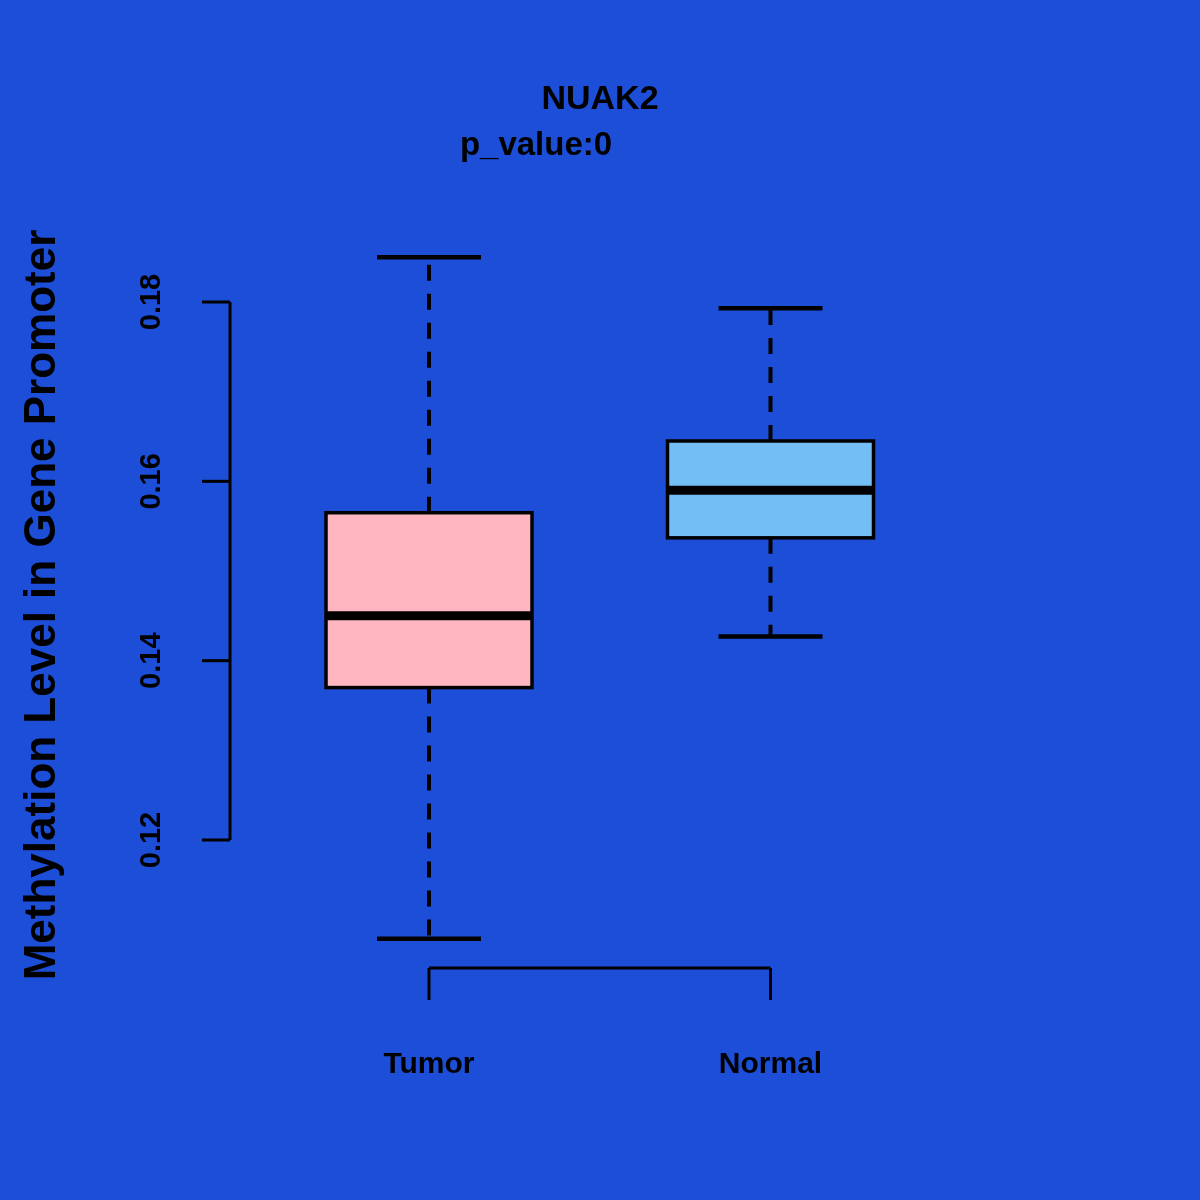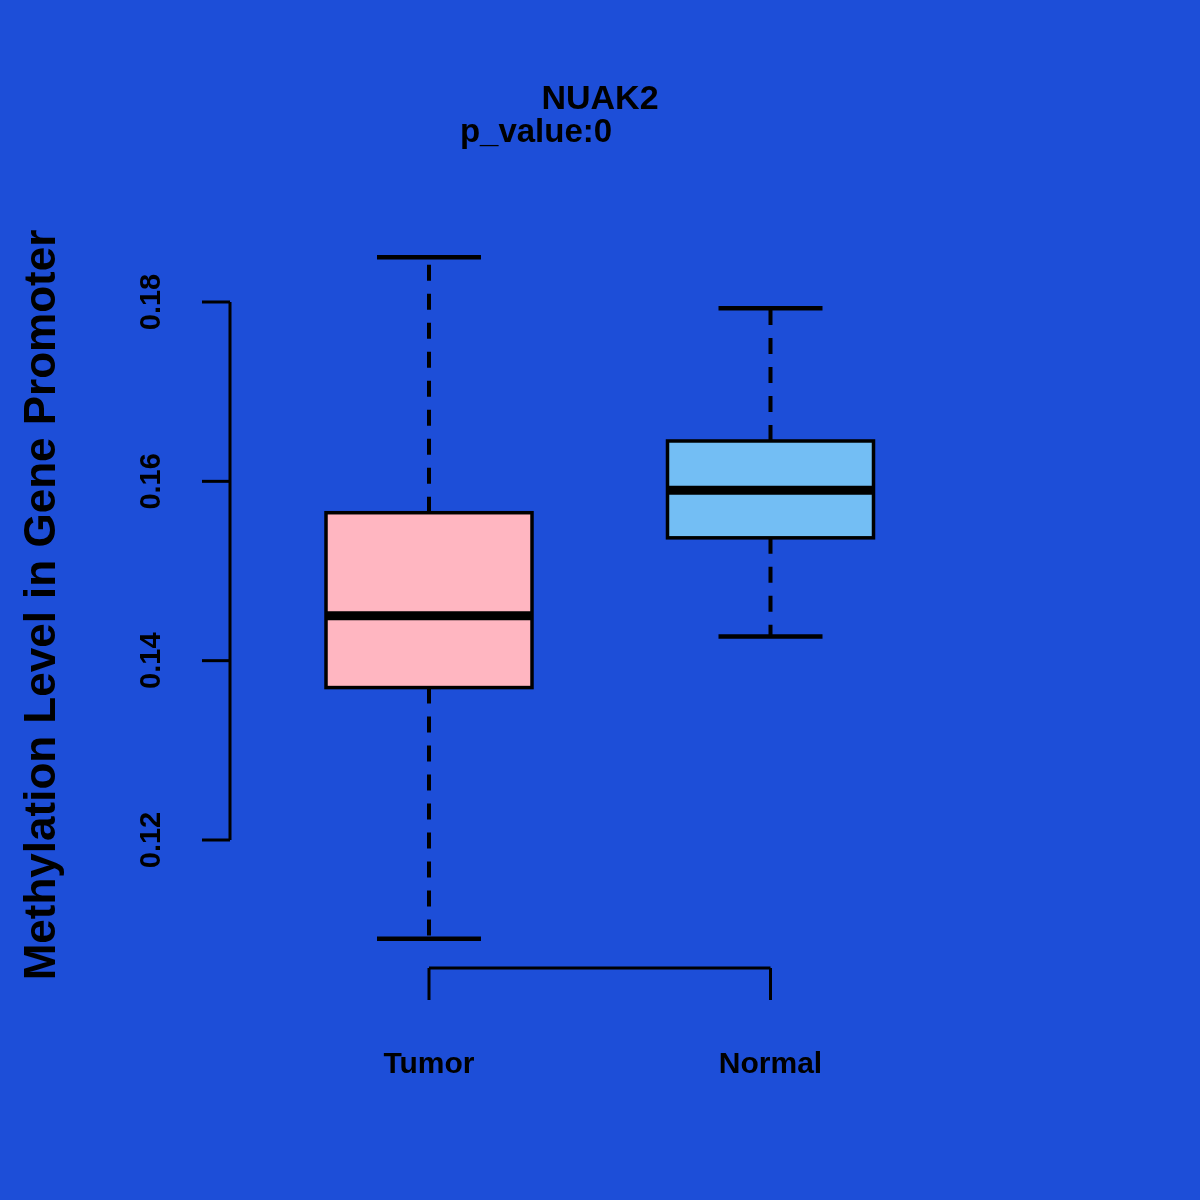--- a/index.html
+++ b/index.html
@@ -21,21 +21,21 @@
     left: 0;
     width: 1200px;
     text-align: center;
     font-size: 34px;
     font-weight: bold;
     color: #000000;
     line-height: 1;
   }
   .chart-subtitle {
     position: absolute;
-    top: 114px;
+    top: 127px;
     left: 0;
     width: 1072px;
     text-align: center;
     font-size: 33px;
     font-weight: bold;
     color: #000000;
     line-height: 1;
   }
   .y-label {
     position: absolute;

